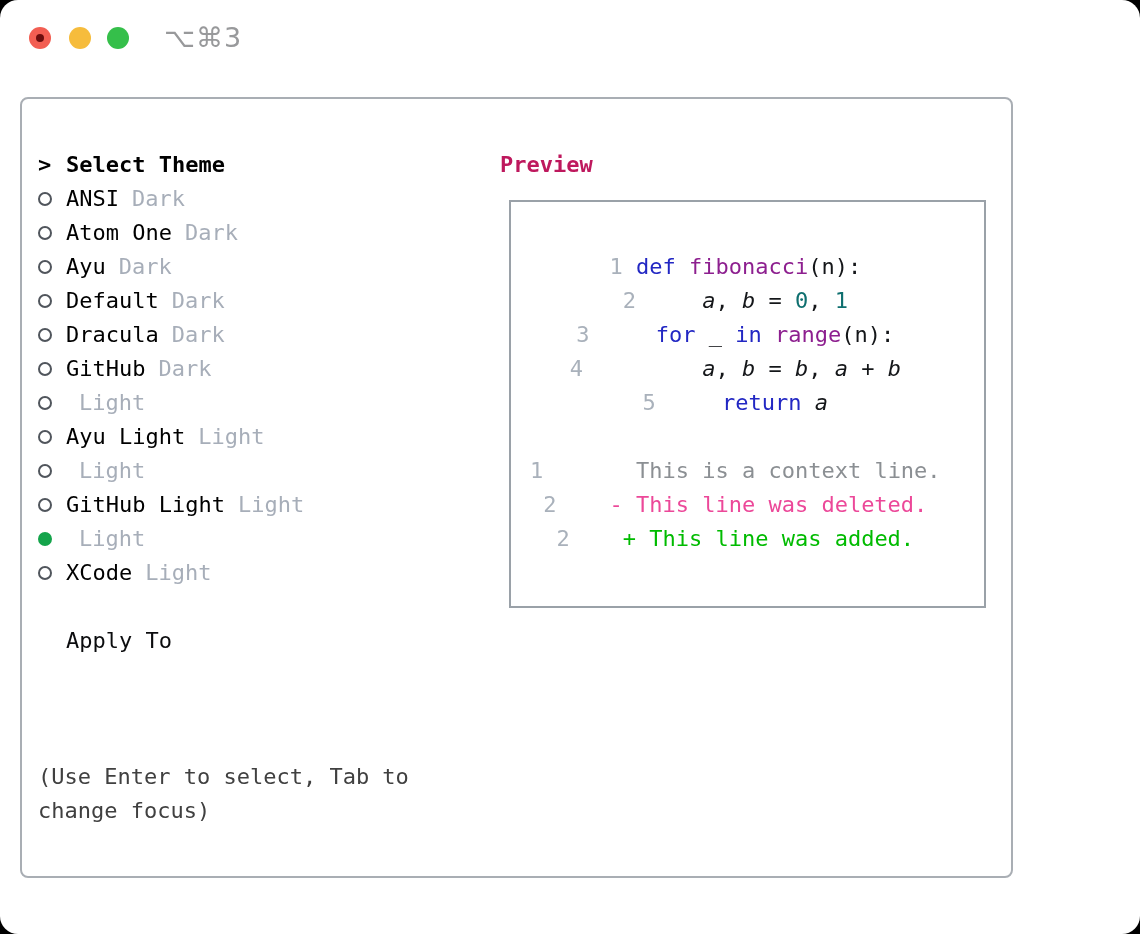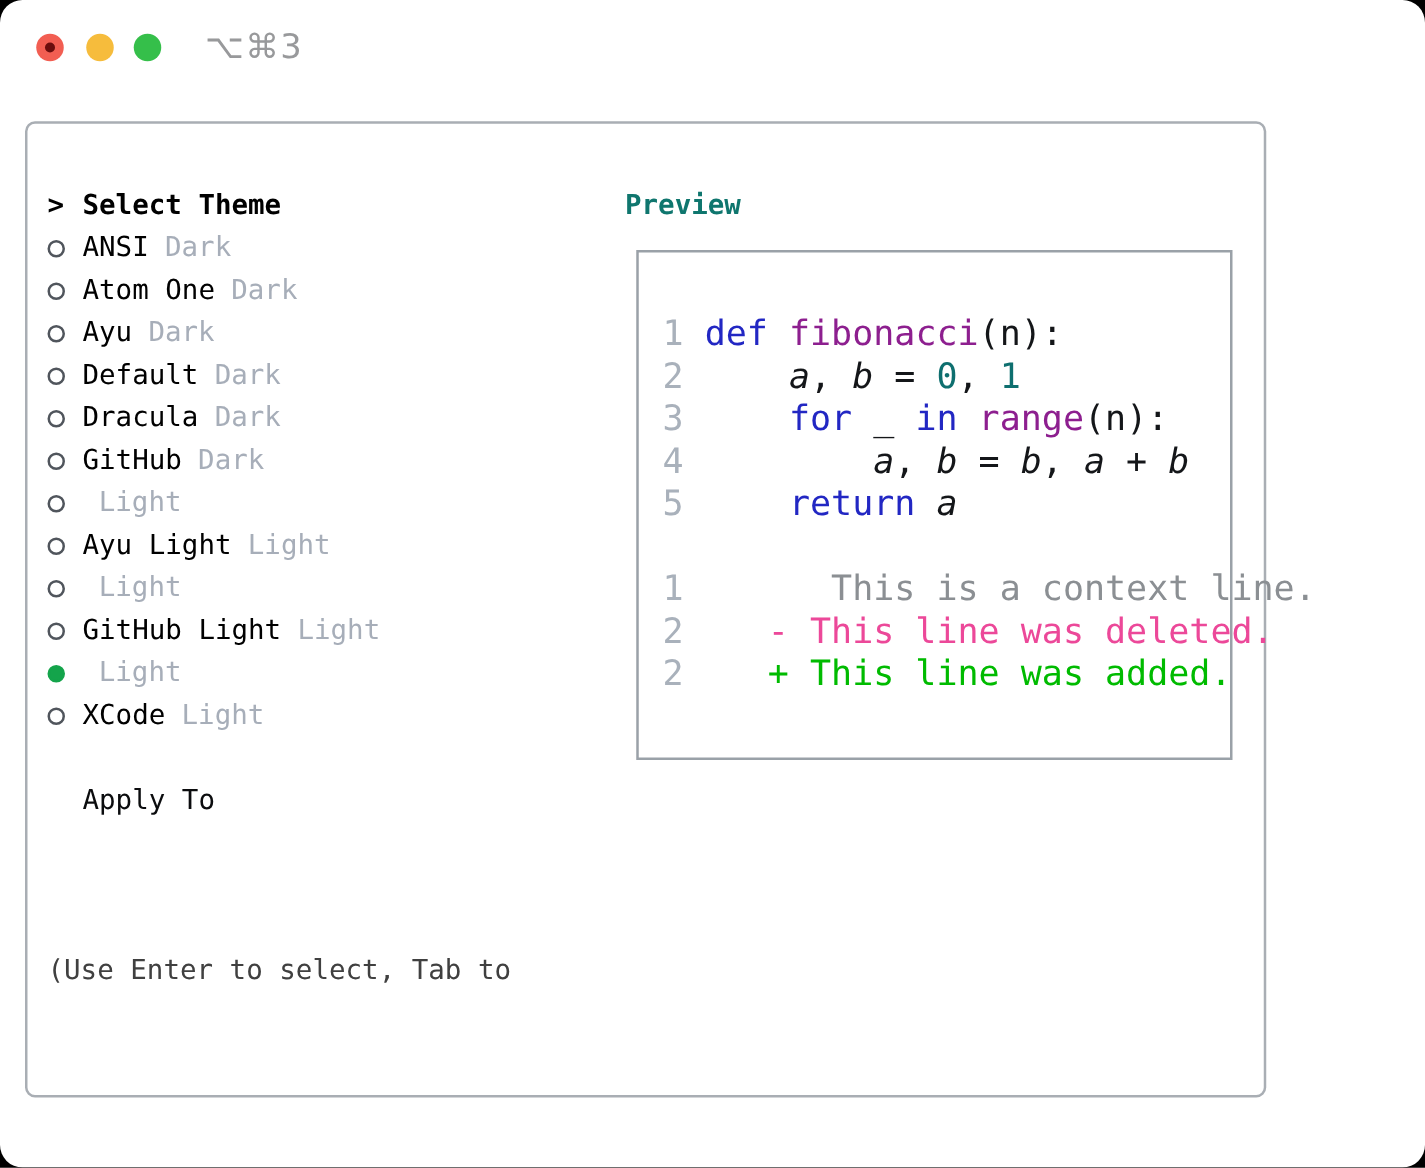--- a/index.html
+++ b/index.html
@@ -31,24 +31,24 @@
   .hdr{font-weight:bold;color:#000;}
   .tname{color:#000000;}
   .tvariant{color:#a7aeb9;margin-left:13px;}
   .row.selected .tname{color:#14a44b;}
   .applyhdr{color:#0b0c0e;}
   .hint{position:absolute;left:38px;top:760px;font-size:22px;line-height:34px;
         color:#404040;white-space:pre;}
 
   
   .preview-title{position:absolute;left:500px;top:148px;height:34px;line-height:34px;
-                 font-size:22px;font-weight:bold;color:#0f766e;}
+                 font-size:22px;font-weight:bold;color:#be185d;}
   .pbox{position:absolute;left:509px;top:200px;width:473px;height:404px;
         border:2px solid #9aa1a8;background:#fff;}
-  .code{position:absolute;left:19px;top:48px;font-size:28px;line-height:34px;white-space:pre;}
+  .code{position:absolute;left:19px;top:48px;font-size:22px;line-height:34px;white-space:pre;text-align:center;}
   .line{height:34px;}
   .ln{color:#a9b1bb;}
   .pl{color:#141619;}
   .kw{color:#2227c3;}
   .fn{color:#8d1f8f;}
   .num{color:#0e6f6f;}
   .var{color:#141619;font-style:italic;}
   .ctx{color:#8b8f93;}
   .del{color:#ec4899;}
   .add{color:#00bb00;}
@@ -87,21 +87,21 @@
           <div class="row selected"><span class="cell"><span class="circle filled"></span></span><span class="tvariant">Light</span></div>
           <div class="row"><span class="cell"><span class="circle"></span></span><span class="tname">XCode</span><span class="tvariant">Light</span></div>
         </div>
       <div class="row"></div>
       <div class="row">
         <span class="cell"></span>
         <span class="applyhdr">Apply To</span>
       </div>
     </div>
 
-    <div class="hint"><span>(Use Enter to select, Tab to</span><br></div>
+    <div class="hint"><span>(Use Enter to select, Tab to</span><br><span>change focus)</span></div>
 
     <div class="preview-title">Preview</div>
     <div class="pbox">
       <div class="code" id="code-lines"><div class="line"><span class="ln">1</span><span class="pl"> </span><span class="kw">def</span><span class="pl"> </span><span class="fn">fibonacci</span><span class="pl">(n):</span></div><div class="line"><span class="ln">2</span><span class="pl">     </span><span class="var">a</span><span class="pl">, </span><span class="var">b</span><span class="pl"> = </span><span class="num">0</span><span class="pl">, </span><span class="num">1</span></div><div class="line"><span class="ln">3</span><span class="pl">     </span><span class="kw">for</span><span class="pl"> _ </span><span class="kw">in</span><span class="pl"> </span><span class="fn">range</span><span class="pl">(n):</span></div><div class="line"><span class="ln">4</span><span class="pl">         </span><span class="var">a</span><span class="pl">, </span><span class="var">b</span><span class="pl"> = </span><span class="var">b</span><span class="pl">, </span><span class="var">a</span><span class="pl"> + </span><span class="var">b</span></div><div class="line"><span class="ln">5</span><span class="pl">     </span><span class="kw">return</span><span class="pl"> </span><span class="var">a</span></div><div class="line"></div><div class="line"><span class="ln">1</span><span class="pl">       </span><span class="ctx">This is a context line.</span></div><div class="line"><span class="ln">2</span><span class="pl">    </span><span class="del">- This line was deleted.</span></div><div class="line"><span class="ln">2</span><span class="pl">    </span><span class="add">+ This line was added.</span></div></div>
     </div>
 
   </div>
 </div>
 
 </body></html>

